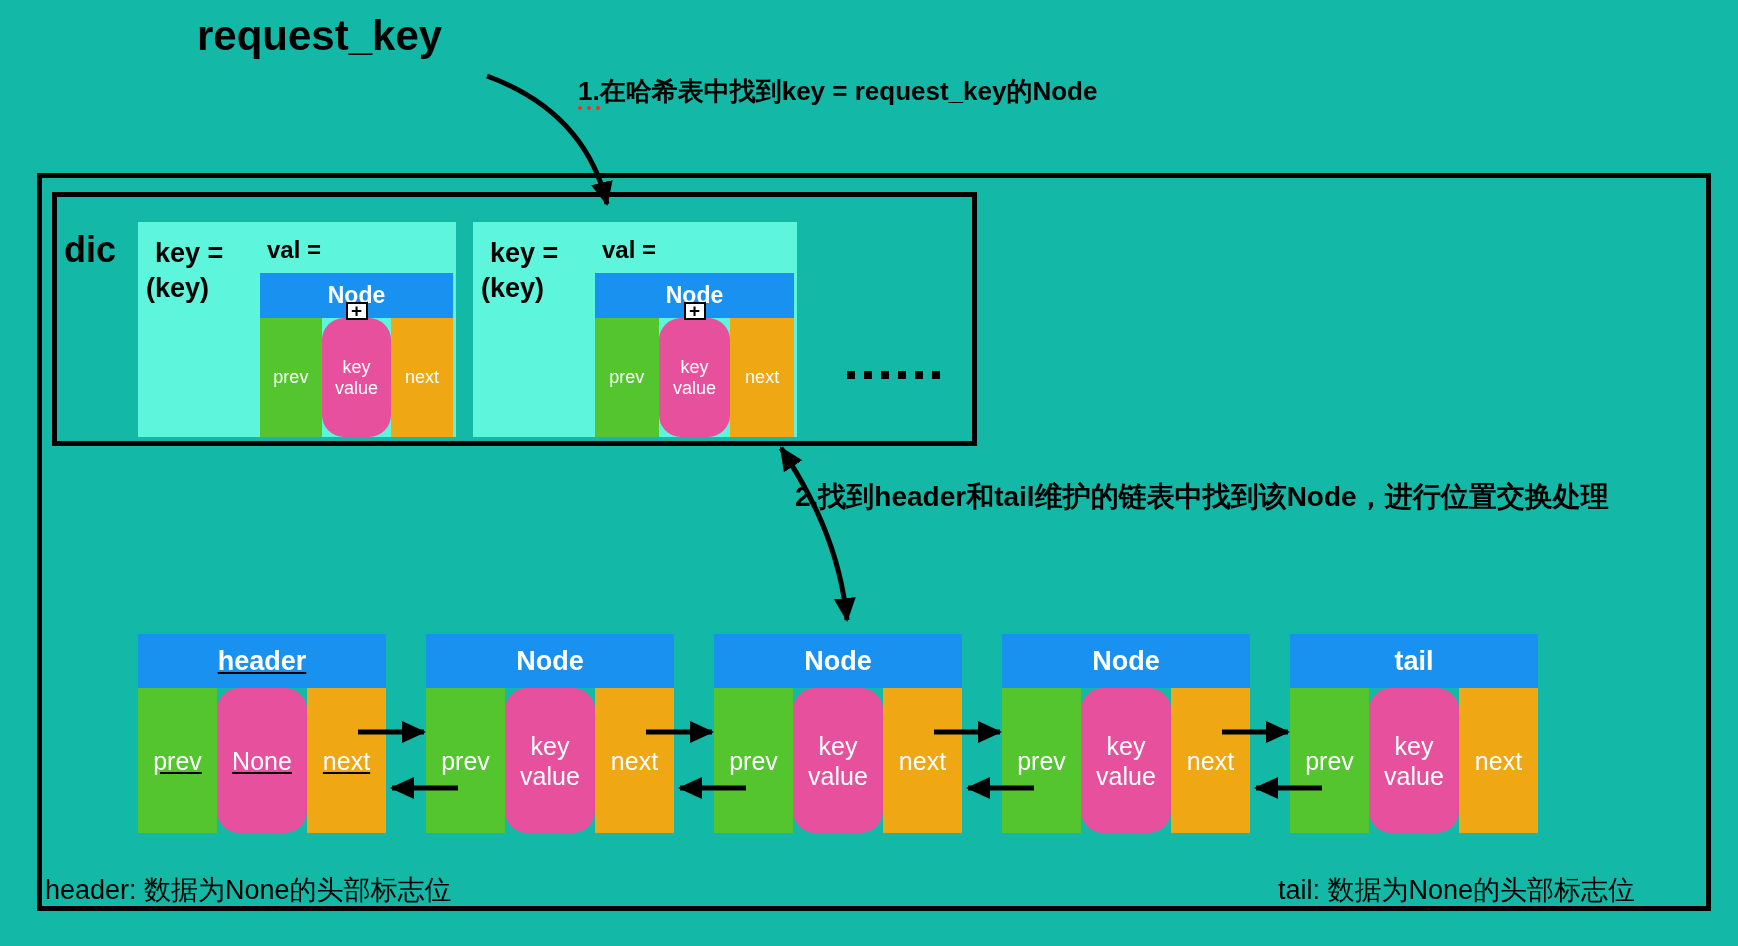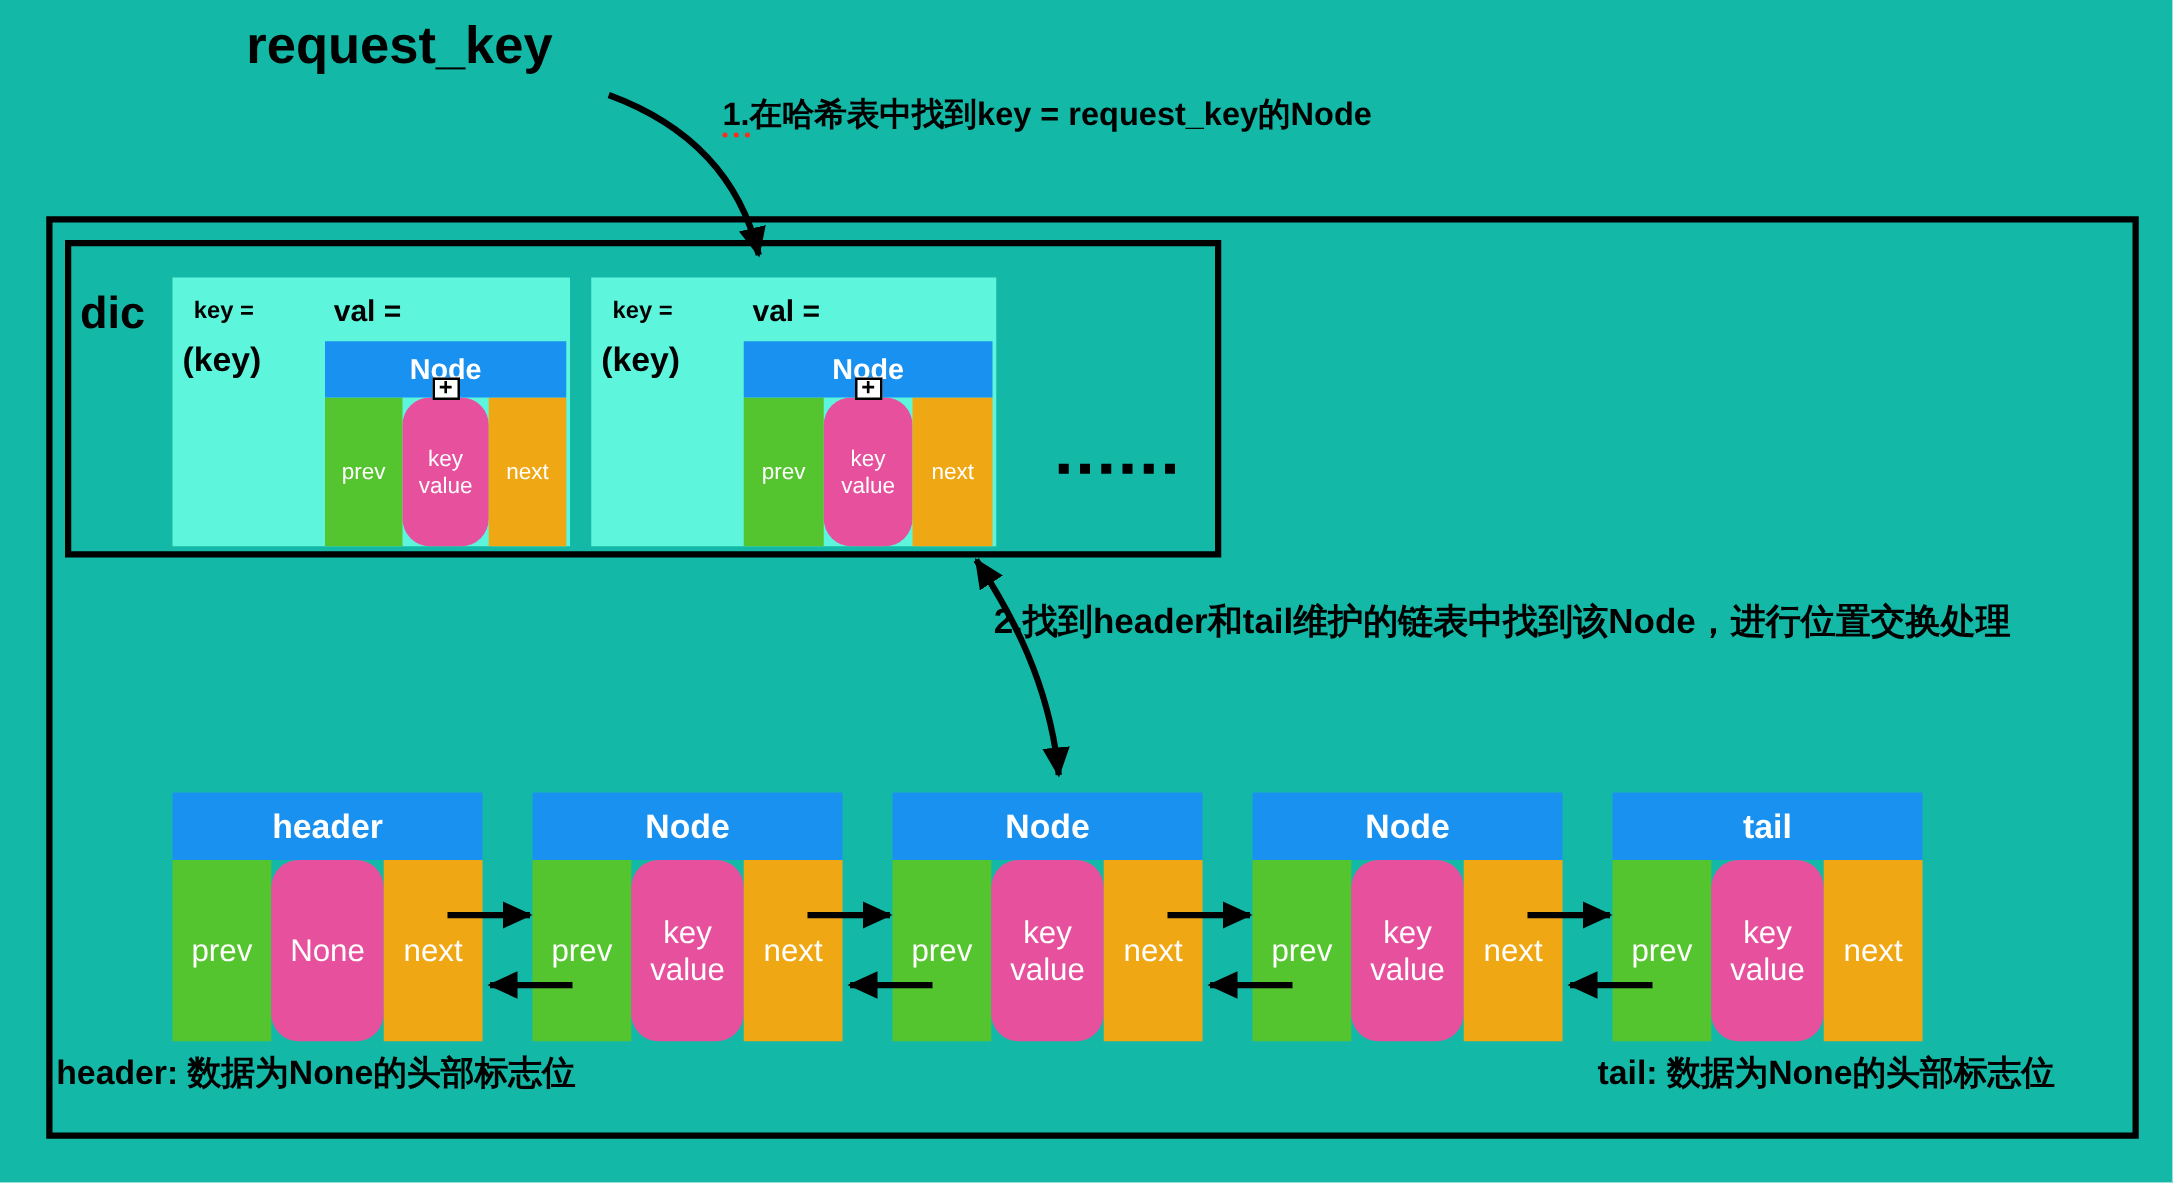--- a/index.html
+++ b/index.html
@@ -12,21 +12,21 @@
   .page-title{left:197px;top:12px;font-size:42px;font-weight:bold;letter-spacing:0px;}
   .ann1{left:578px;top:74px;font-size:26px;font-weight:bold;white-space:nowrap;}
   .ann2{left:795px;top:478px;font-size:28px;font-weight:bold;white-space:nowrap;}
   .ann-num{border-bottom:4px dotted var(--red);padding-bottom:0px;}
   
   .outer-box{left:37px;top:173px;width:1664px;height:728px;border:5px solid #000;}
   .inner-box{left:52px;top:192px;width:915px;height:244px;border:5px solid #000;}
   .dic-label{left:64px;top:208px;font-size:36px;font-weight:bold;margin-top:21px;}
   
   .entry{top:222px;height:215px;background:var(--cyan);}
-  .entry .key-label{position:absolute;left:17px;top:16px;font-size:19px;font-weight:bold;}
+  .entry .key-label{position:absolute;left:17px;top:16px;font-size:27px;font-weight:bold;}
   .entry .key-value{position:absolute;left:8px;top:51px;font-size:27px;font-weight:bold;}
   .entry .val-label{position:absolute;left:129px;top:14px;font-size:24px;font-weight:bold;}
   .mini-node{position:absolute;left:122px;right:3px;top:51px;}
   .mini-title{height:45px;background:var(--blue);color:#fff;font-size:23px;font-weight:bold;
     text-align:center;line-height:45px;position:relative;}
   .plus-box{position:absolute;left:50%;margin-left:-11px;top:29px;width:18px;height:14px;
     background:#fff;border:2px solid #000;color:#000;font-size:19px;font-weight:bold;
     line-height:13px;text-align:center;z-index:3;}
   .mini-cells{display:flex;height:119px;}
   .mini-cells .cell{display:flex;align-items:center;justify-content:center;text-align:center;
@@ -41,21 +41,21 @@
   .lnode{top:634px;width:248px;}
   .lnode .ltitle{height:54px;background:var(--blue);color:#fff;font-size:27px;font-weight:bold;
     text-align:center;line-height:54px;}
   .lnode .lcells{display:flex;height:145px;}
   .lnode .lcells .cell{display:flex;align-items:center;justify-content:center;text-align:center;
     color:#fff;font-size:25px;line-height:30px;}
   .lnode .cell.c-green{width:79px;}
   .lnode .cell.c-pink{width:90px;}
   .lnode .cell.c-orange{width:79px;}
   
-  .note{top:840px;font-size:27px;font-weight:bold;white-space:nowrap;}
+  .note{top:872px;font-size:27px;font-weight:normal;white-space:nowrap;}
   .note-header{left:45px;}
   .note-tail{left:1278px;}
   svg.overlay{position:absolute;left:0;top:0;pointer-events:none;z-index:5;}
 </style>
 </head>
 <body>
 
 <div id="canvas">
 
   <svg class="overlay" width="1738" height="946" viewBox="0 0 1738 946">
@@ -123,21 +123,21 @@
     <span></span>
       <span></span>
       <span></span>
       <span></span>
       <span></span>
       <span></span>
   </div>
 
   <div class="abs ann2"><span>2.</span><span>找到header和tail维护的链表中找到该Node，进行位置交换处理</span></div>
 
-  <div class="abs lnode" style="left:138px;">
+  <div class="abs lnode" style="left:138px;text-decoration:underline;">
     <div class="ltitle">header</div>
     <div class="lcells">
       <div class="cell c-green">prev</div>
       <div class="cell c-pink">None</div>
       <div class="cell c-orange">next</div>
     </div>
   </div>
 
   <div class="abs lnode" style="left:426px;">
     <div class="ltitle">Node</div>

